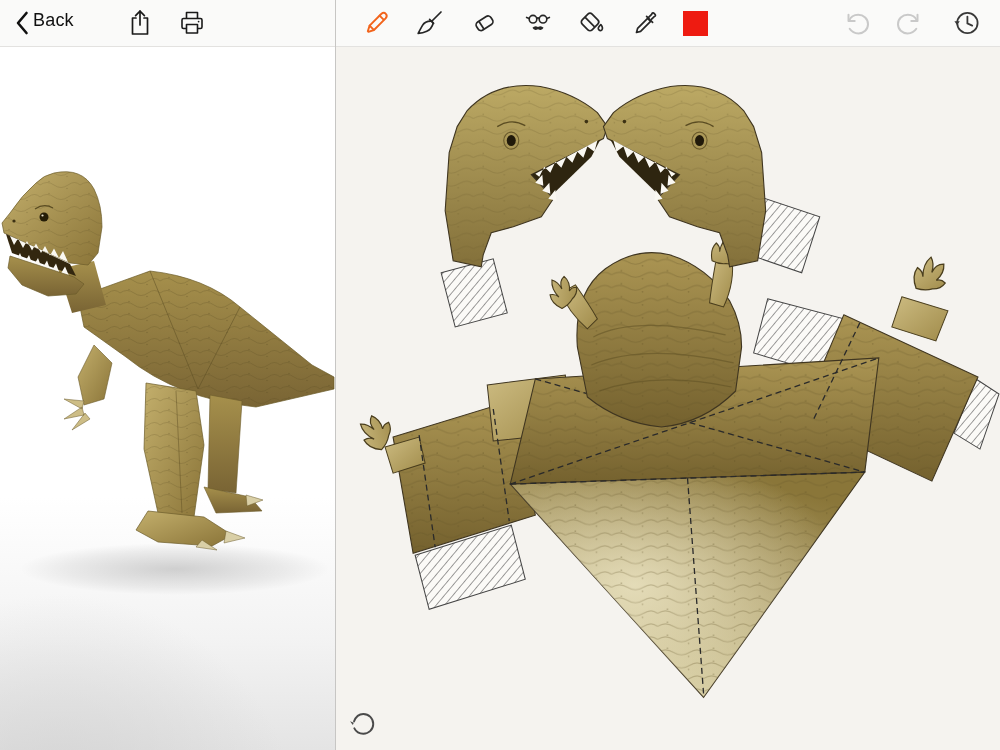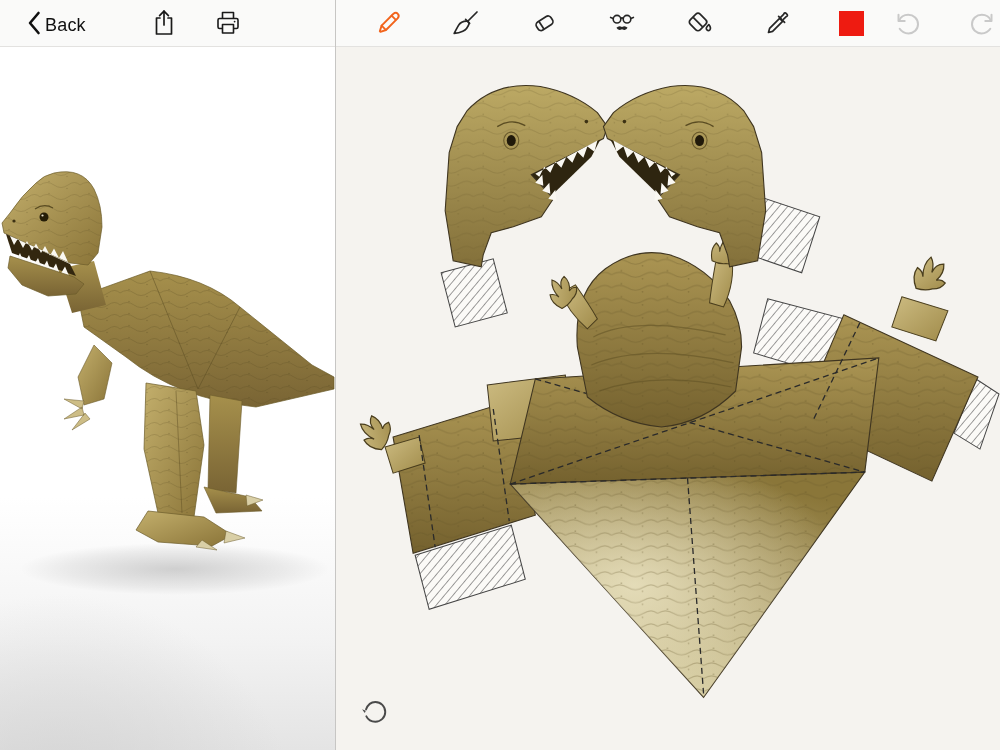--- a/index.html
+++ b/index.html
@@ -1,21 +1,21 @@
 <!DOCTYPE html>
 <html><head>
 <meta charset="utf-8">
 <style>
   html,body{margin:0;padding:0;}
   body{width:1000px;height:750px;overflow:hidden;background:#fff;font-family:"Liberation Sans",sans-serif;}
   .app{width:1000px;height:750px;display:flex;flex-direction:column;position:relative;}
   
   .toolbar{height:46px;flex:0 0 46px;display:flex;align-items:center;background:#fafaf9;border-bottom:1px solid #e3e2e0;position:relative;z-index:3;}
   .tb-left{width:335px;flex:0 0 335px;display:flex;align-items:center;box-sizing:border-box;padding-left:8px;}
-  .btn{background:none;border:none;padding:2px;margin:12px;cursor:pointer;display:flex;align-items:flex-end;justify-content:center;}
+  .btn{background:none;border:none;padding:2px;margin:0;cursor:pointer;display:flex;align-items:flex-start;justify-content:center;}
   .back-btn{gap:3px;padding:2px 6px;}
   .back-label{font-size:18px;color:#101010;letter-spacing:.2px;}
   .share-btn{margin-left:44px;}
   .print-btn{margin-left:20px;}
   .tb-center{display:flex;align-items:center;gap:20px;margin-left:24px;}
   .swatch{width:25px;height:25px;border:none;padding:0;cursor:pointer;}
   .tb-right{margin-left:auto;display:flex;align-items:center;gap:22px;padding-right:16px;}
   
   .main{flex:1 1 auto;display:flex;position:relative;min-height:0;}
   .panel-3d{width:335px;flex:0 0 335px;position:relative;overflow:hidden;

